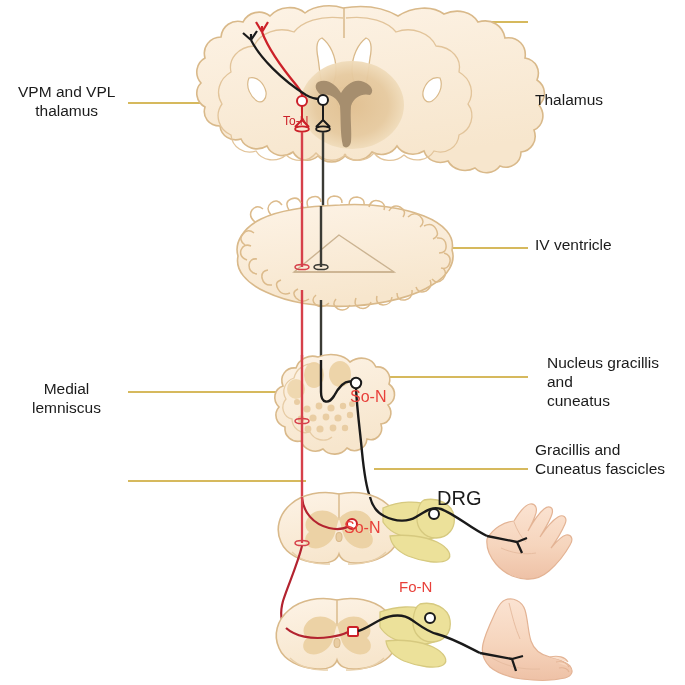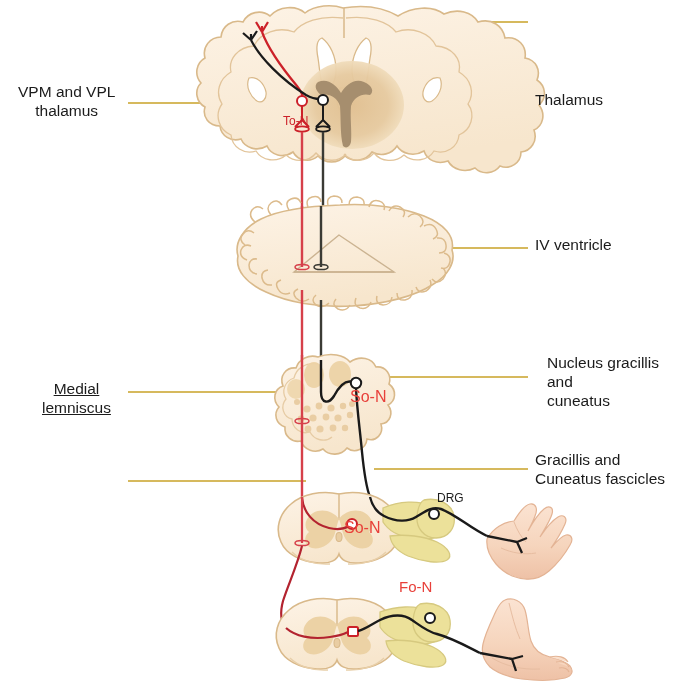--- a/index.html
+++ b/index.html
@@ -324,33 +324,33 @@
 </svg>
 
 
 <div class="lbl right" style="left:535px;top:90px;">Thalamus</div>
 
 <div class="lbl right" style="left:535px;top:235px;text-align:center;">IV ventricle</div>
 
 <div class="lbl right" style="left:535px;top:353px;margin-left:12px;">Nucleus gracillis and
 cuneatus</div>
 
-<div class="lbl right" style="left:535px;top:450px;">Gracillis and
+<div class="lbl right" style="left:535px;top:440px;">Gracillis and
 Cuneatus fascicles</div>
 
 <div class="lbl left" style="left:18px;top:82px;">VPM and VPL
 thalamus</div>
 
-<div class="lbl left" style="left:42px;top:379px;text-decoration:underline;">Medial
+<div class="lbl left" style="left:32px;top:379px;">Medial
 lemniscus</div>
 
 
 <div class="lbl" style="left:283px;top:112px;color:#cc2129;font-size:12px;">To-N</div>
 
 <div class="lbl" style="left:350px;top:387px;color:#e8403a;font-size:16px;">So-N</div>
 
 <div class="lbl" style="left:344px;top:518px;color:#e8403a;font-size:16px;">So-N</div>
 
-<div class="lbl" style="left:437px;top:489px;color:#1b1b1b;font-size:12px;">DRG</div>
+<div class="lbl" style="left:437px;top:489px;color:#1b1b1b;font-size:20px;">DRG</div>
 
 <div class="lbl" style="left:399px;top:577px;color:#e8403a;font-size:15px;">Fo-N</div>
 
 </div>
 
 </body></html>

